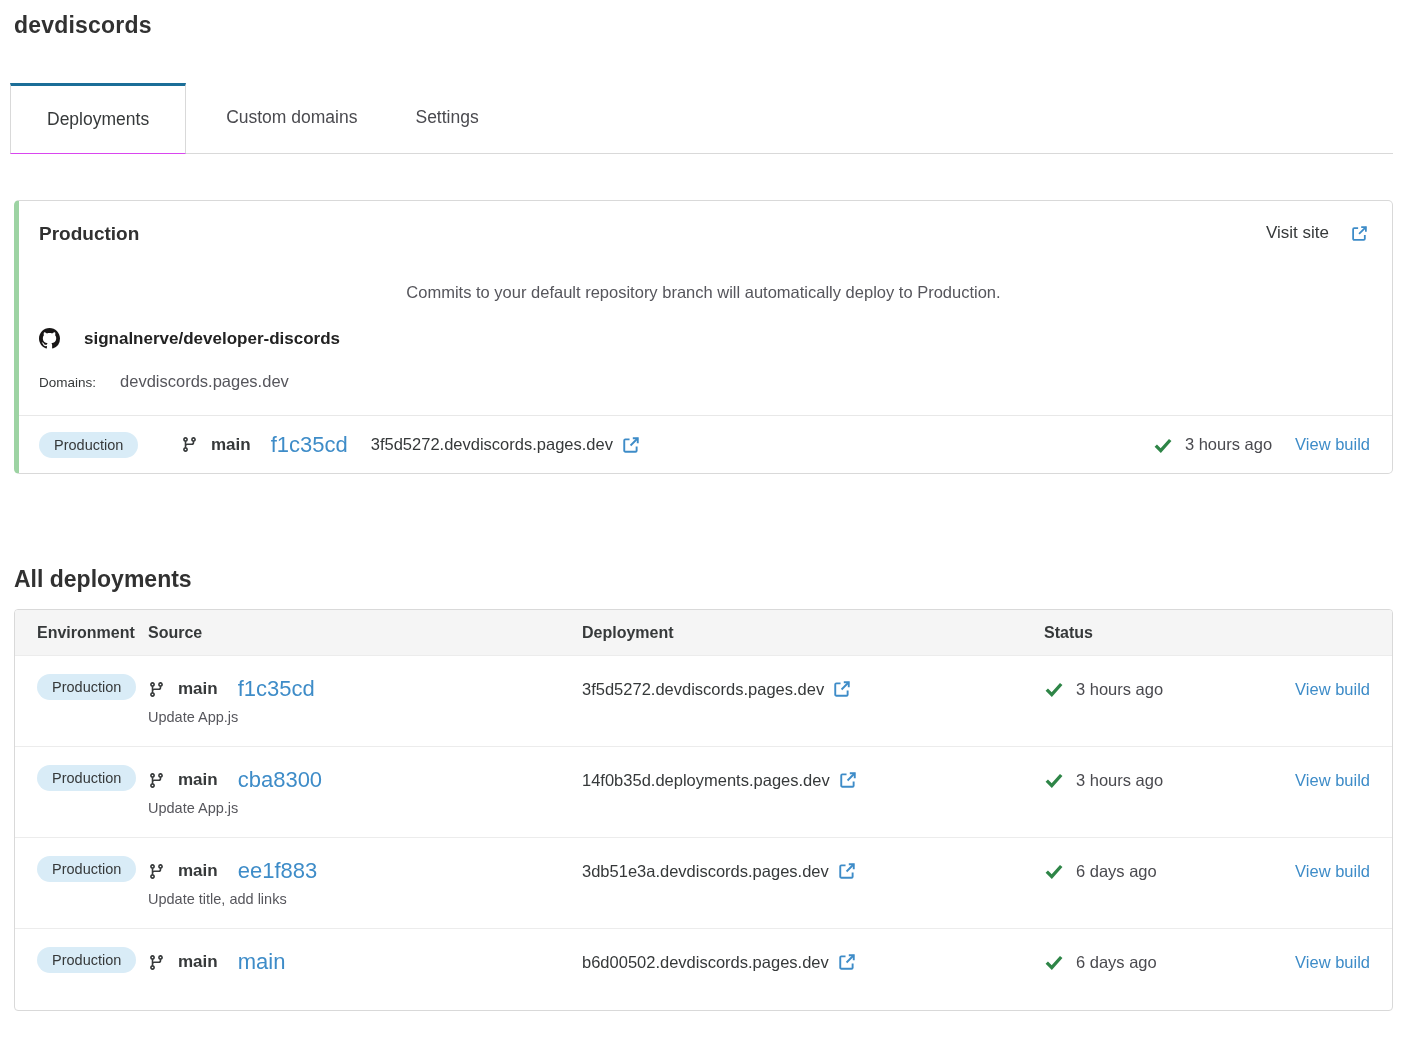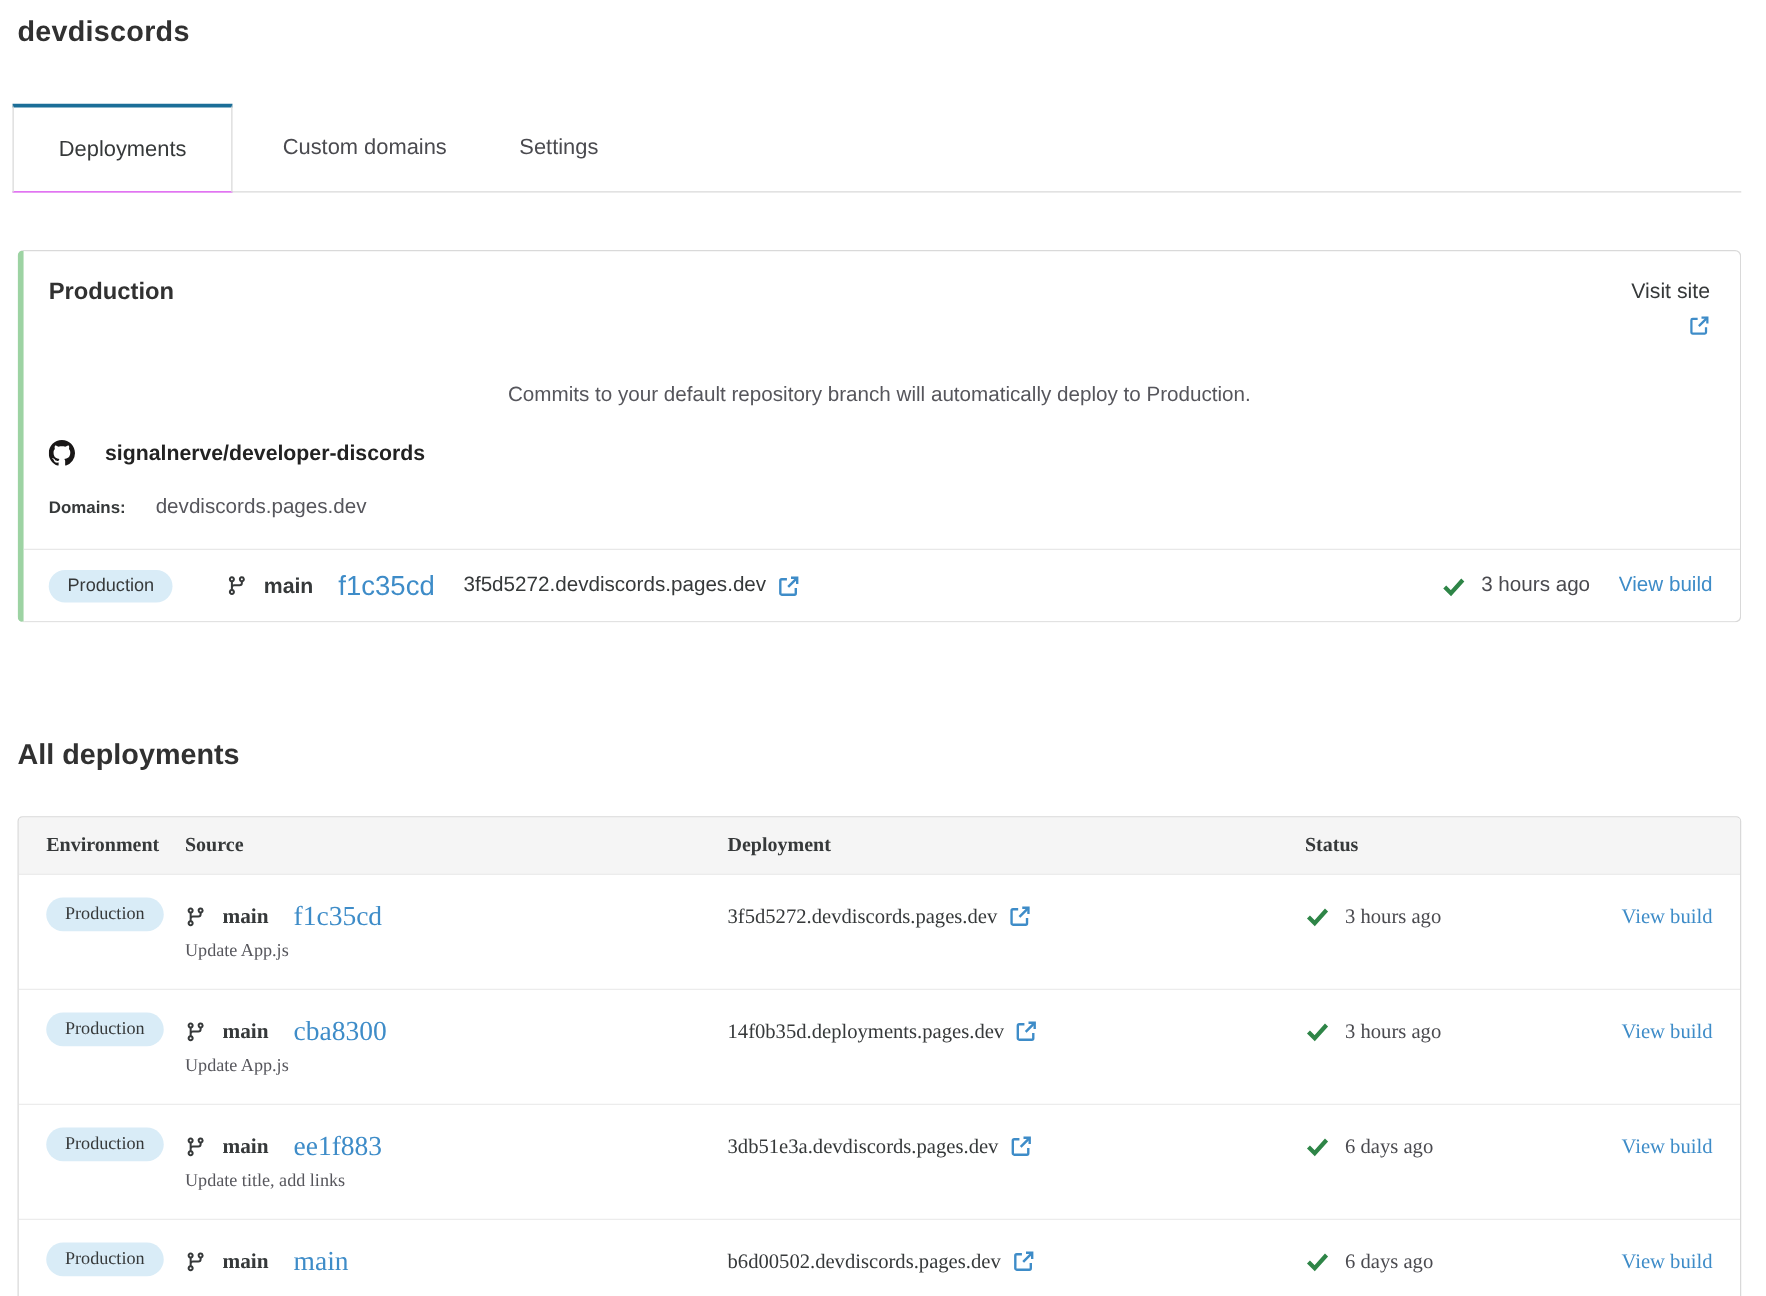--- a/index.html
+++ b/index.html
@@ -32,27 +32,27 @@
   }
 
   
   .prod-card{
     margin-top:46px; border:1px solid var(--border); border-radius:5px;
     border-left:5px solid var(--env-green); overflow:hidden;
   }
   .prod-body{padding:22px 24px 24px 20px;}
   .prod-head{display:flex; justify-content:space-between; align-items:flex-start;}
   .prod-head h2{font-size:19px; font-weight:700; color:#313131;}
-  .visit-site{display:inline-flex; align-items:flex-end; gap:9px; font-size:17px; color:var(--text-dark); text-decoration:none; cursor:pointer;flex-direction:column;}
+  .visit-site{display:inline-flex; align-items:center; gap:22px; font-size:17px; color:var(--text-dark); text-decoration:none; cursor:pointer;}
   .visit-site svg{color:var(--link-blue);}
   .prod-desc{margin-top:38px; font-size:16.5px; color:var(--text-gray);text-align:center;}
   .repo-row{margin-top:26px; display:flex; align-items:center; gap:24px;}
   .repo-row .repo-name{font-size:17px; font-weight:700; color:#222;}
   .domains-row{margin-top:23px; display:flex; align-items:baseline;}
-  .domains-label{font-size:13.5px; font-weight:700; color:var(--text-dark);}
+  .domains-label{font-size:13.5px; font-weight:400; color:var(--text-dark);}
   .domains-value{font-size:16.5px; color:var(--text-gray); margin-left:24px;}
 
   .prod-foot{
     border-top:1px solid #e8e8e8; min-height:58px;
     display:flex; align-items:center; padding:0 22px 0 20px;
   }
   .badge{
     display:inline-block; background:var(--badge-bg); color:var(--text-dark);
     font-size:14.5px; padding:5px 15px; border-radius:999px; white-space:nowrap;
   }
@@ -62,21 +62,21 @@
   .dep-url{display:inline-flex; align-items:center; gap:9px; font-size:16.5px; color:var(--text-dark);}
   .dep-url svg{color:var(--link-blue); cursor:pointer;}
   .prod-foot .env-slot{width:142px;}
   .prod-foot .dep-url{margin-left:23px;}
   .prod-foot .right{margin-left:auto; display:flex; align-items:center; gap:12px;}
   .status-time{font-size:16.5px; color:#4a4a4f; margin-right:11px;}
   .view-build{color:var(--link-blue); font-size:16.5px; text-decoration:none; cursor:pointer;text-align:center;}
 
   
   h2.all-deployments{margin-top:92px; font-size:23px; font-weight:700; color:#313131;}
-  .table-card{margin-top:36px; border:1px solid var(--border); border-radius:4px; overflow:hidden;font-family:Liberation Serif, serif;}
+  .table-card{margin-top:16px; border:1px solid var(--border); border-radius:4px; overflow:hidden;}
   .tgrid{display:grid; grid-template-columns:133px 434px 462px 218px 1fr; align-items:start;}
   .thead{background:var(--header-bg); border-bottom:1px solid #ececec;}
   .thead > div{font-size:16px; font-weight:700; color:var(--text-dark); padding:14px 0 13px 0;}
   .thead > div:first-child{padding-left:22px;}
   .trow{border-bottom:1px solid #ececec; padding:20px 0 21px 0; min-height:81px;}
   .trow:last-child{border-bottom:none;}
   .trow .cell-env{padding-left:22px;}
   .trow .badge{margin-top:-2px;}
   .commit-msg{margin-top:7px; font-size:14.5px; color:var(--text-gray);}
   .commit-msg:empty{display:none;}

